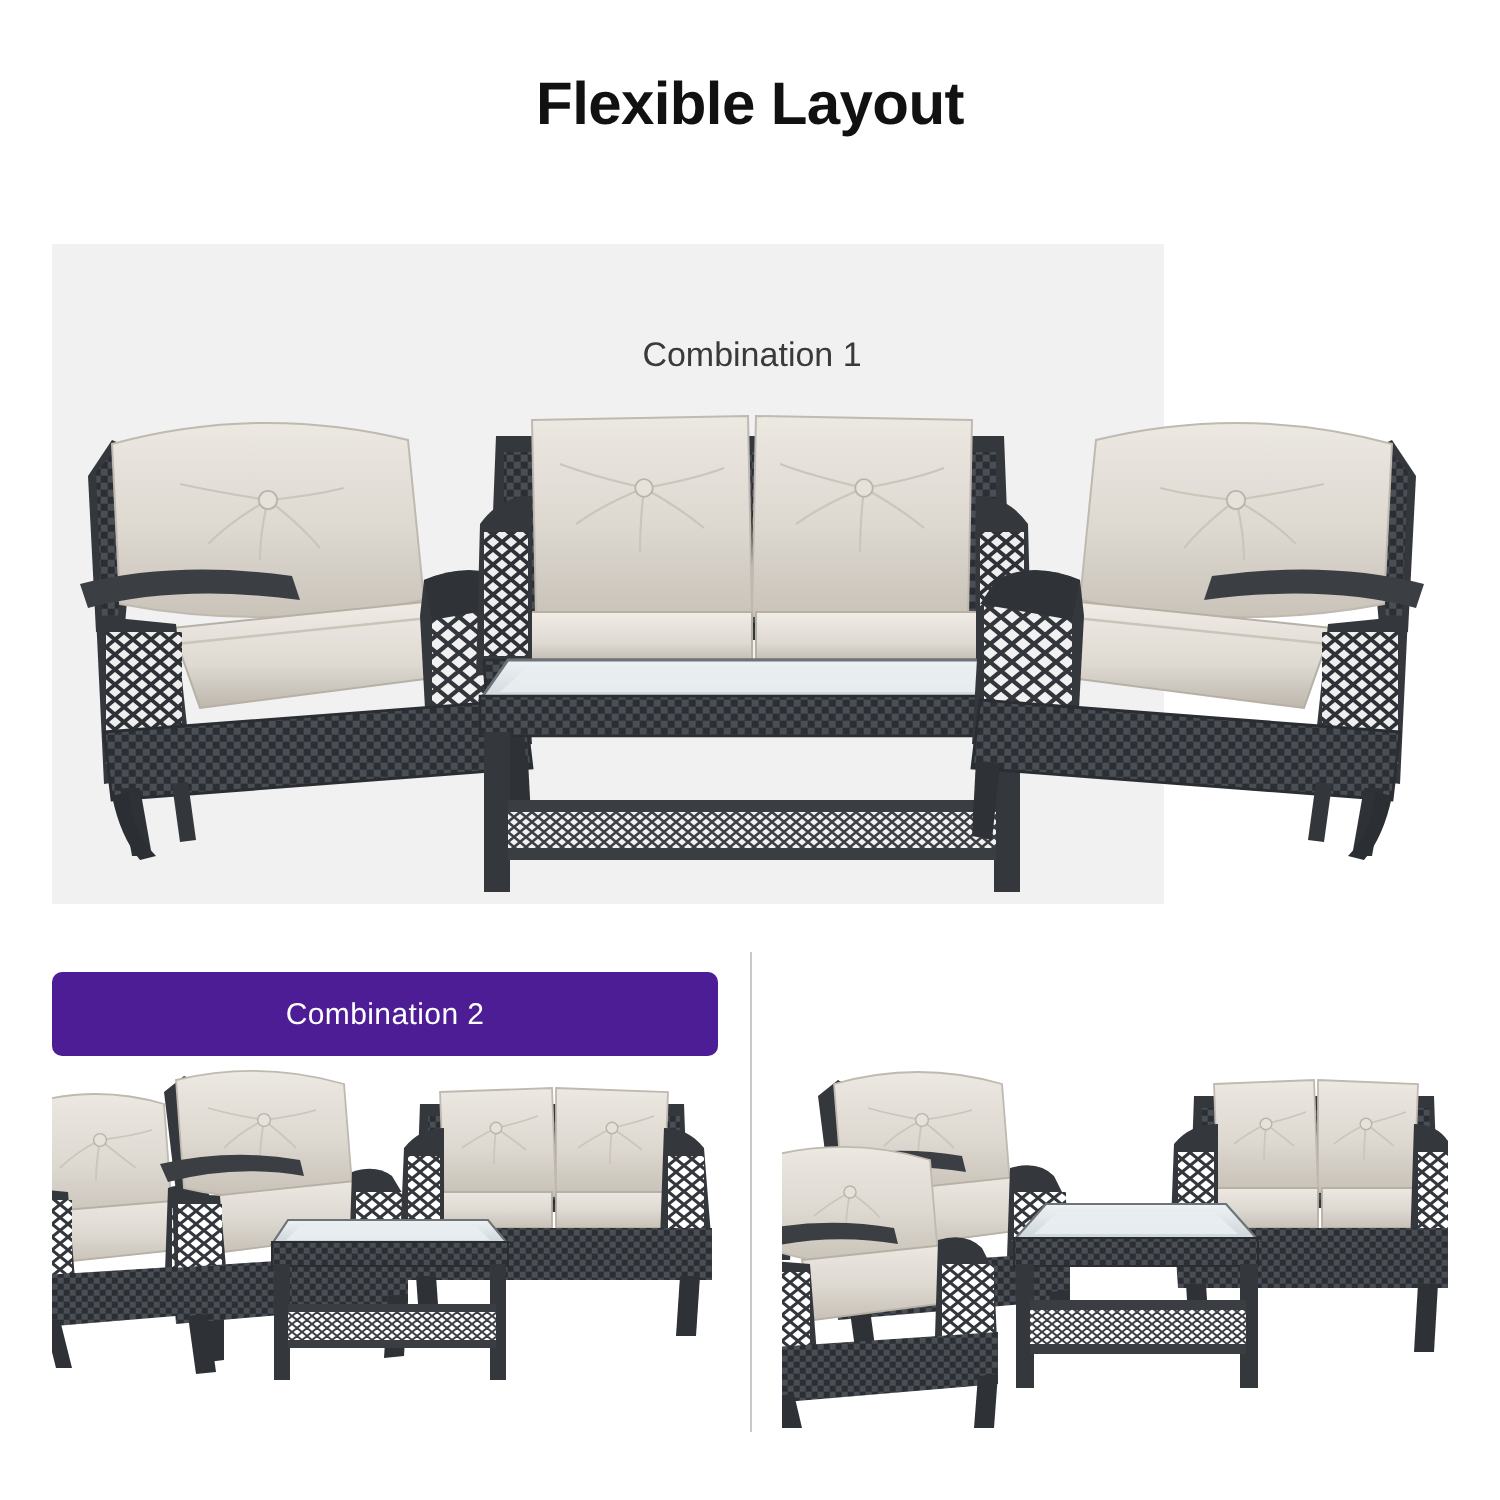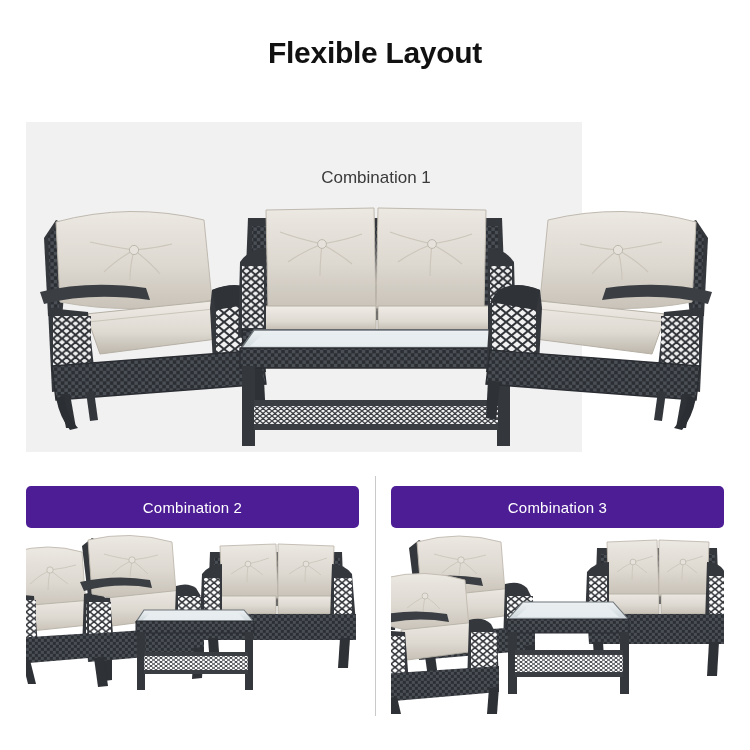--- a/index.html
+++ b/index.html
@@ -311,23 +311,20 @@
           <rect x="219" y="98" width="8" height="58" fill="#34373c"></rect>
           <path d="M118,120 L222,120 L222,138 L118,138 Z" fill="url(#mesh2)"></path>
           <path d="M118,118 L222,118 L222,122 L118,122 Z" fill="#3a3d42"></path>
           <path d="M118,136 L222,136 L222,140 L118,140 Z" fill="#3a3d42"></path>
         </g>
       </svg>
     </div>
   </div>
 
   <div class="panel-bottom right">
-    <div class="banner">
-      <span class="banner-label">Combination 3</span>
-    </div>
     <div class="scene-bottom">
       <svg width="333" height="180" viewBox="0 0 333 180">
         <defs>
           <pattern id="lat3" width="8" height="6.5" patternUnits="userSpaceOnUse">
             <rect width="8" height="6.5" fill="#ffffff"></rect>
             <path d="M0,0 L4,3.25 L0,6.5 M8,0 L4,3.25 L8,6.5" stroke="#33363b" stroke-width="1.5" fill="none"></path>
           </pattern>
           <pattern id="weave3" width="6" height="6" patternUnits="userSpaceOnUse">
             <rect width="6" height="6" fill="#3a3d42"></rect>
             <rect x="0" y="0" width="2.7" height="2.7" fill="#4a4e55"></rect>

